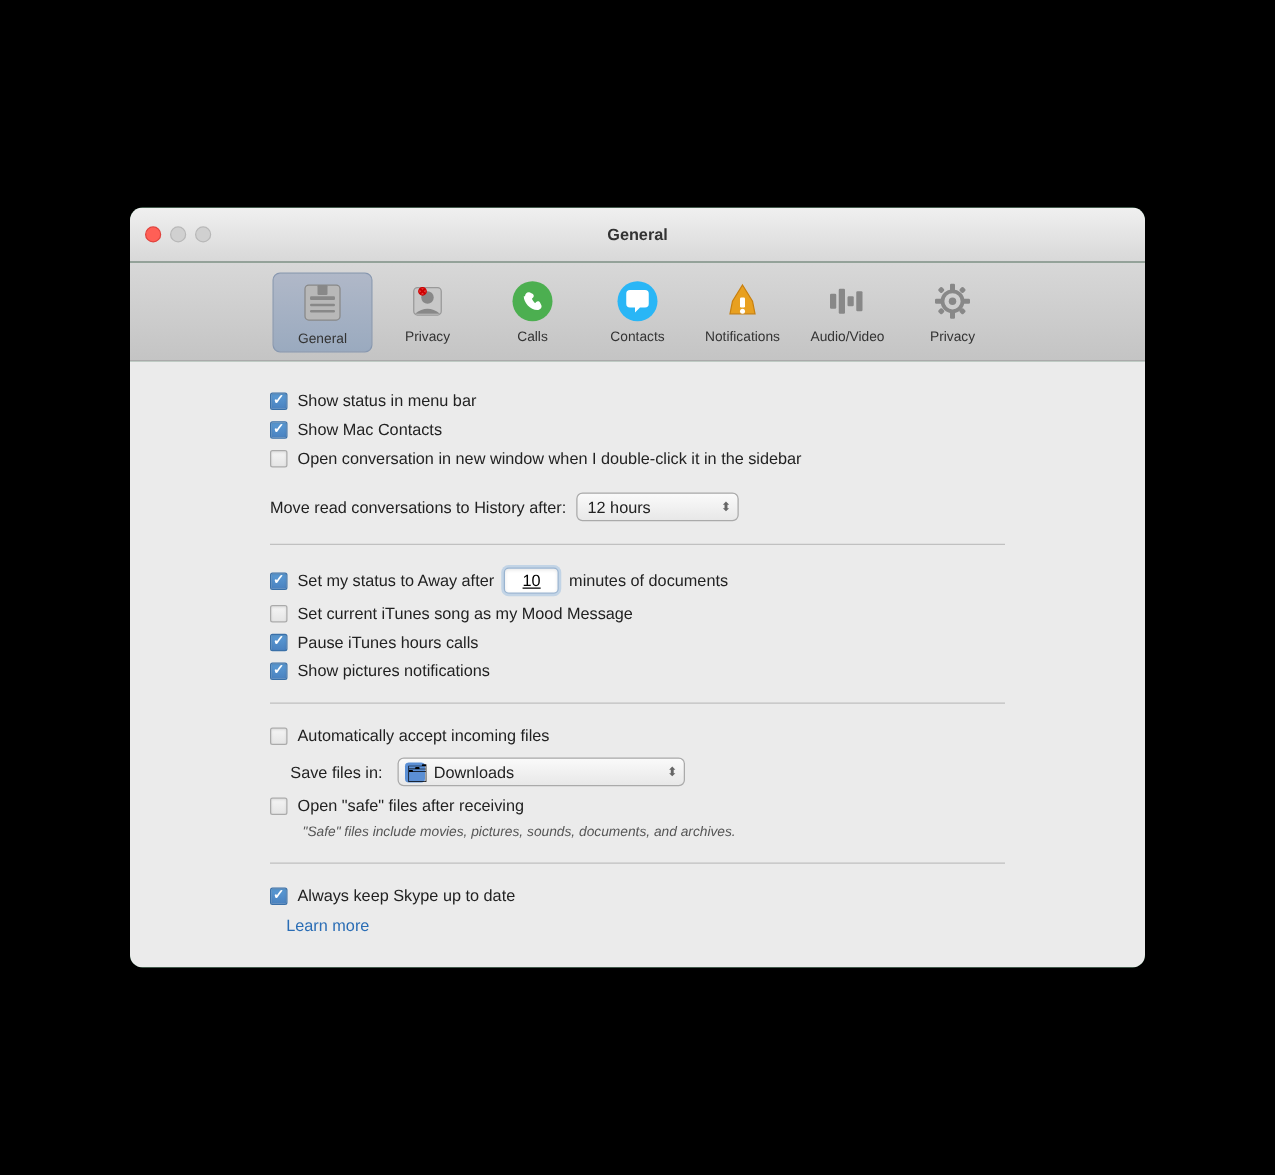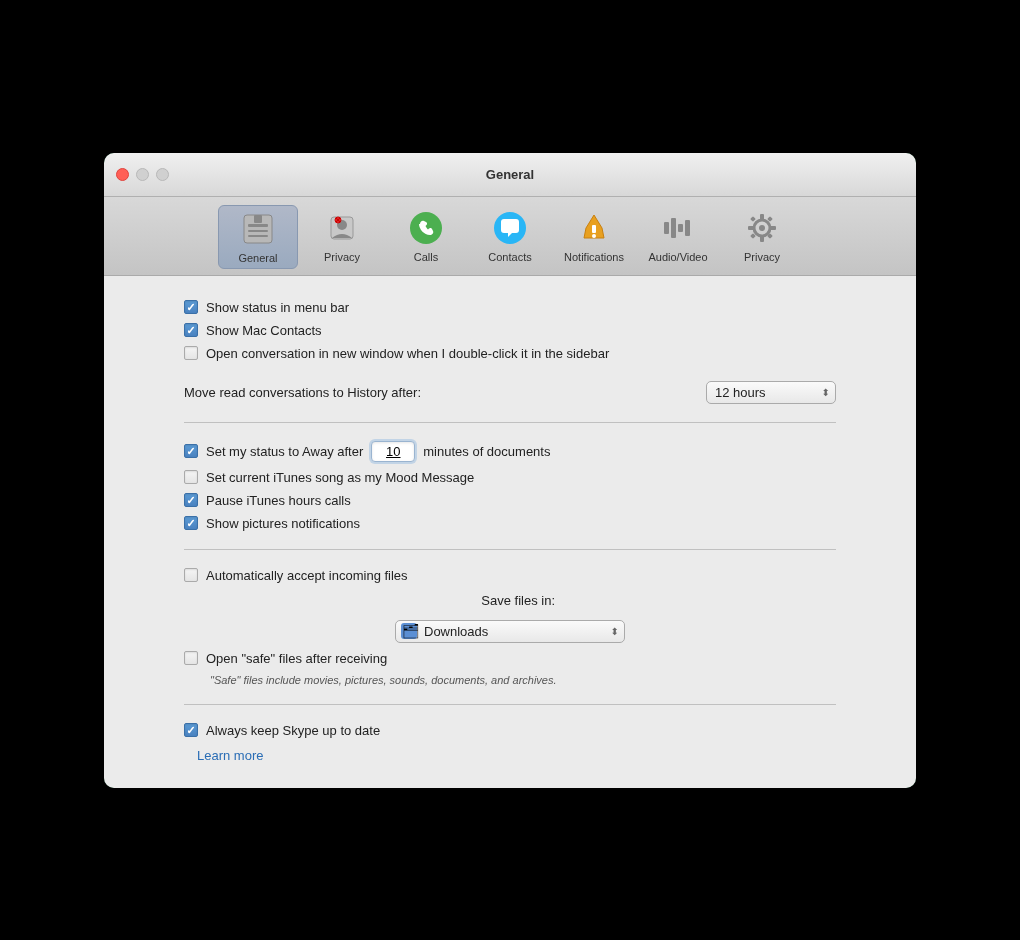--- a/index.html
+++ b/index.html
@@ -78,21 +78,21 @@
       justify-content: center;
       font-size: 26px;
     }
     .toolbar-label {
       font-size: 11px;
       color: #333;
       text-align: center;
     }
     .content {
       background: #ebebeb;
-      padding: 24px 80px;
+      padding: 24px 112px;
     }
     .section {
       margin-bottom: 0;
     }
     .divider {
       border: none;
       border-top: 1px solid #c0c0c0;
       margin: 18px 0;
     }
     .inline-row {
@@ -373,21 +373,21 @@
         <span class="cb-label">Show status in menu bar</span>
       </div>
       <div class="cb-wrapper">
         <div class="cb-box checked"></div>
         <span class="cb-label">Show Mac Contacts</span>
       </div>
       <div class="cb-wrapper">
         <div class="cb-box unchecked"></div>
         <span class="cb-label">Open conversation in new window when I double-click it in the sidebar</span>
       </div>
-      <div class="inline-row" style="margin-top: 20px; margin-left: 0; justify-content: space-between;">
+      <div class="inline-row" style="margin-top: 20px; margin-left: 0;">
         <span class="inline-label">Move read conversations to History after:</span>
         <div class="select-wrapper">
           <select class="select-dropdown">
             <option>1 hour</option>
             <option>4 hours</option>
             <option selected="">12 hours</option>
             <option>1 day</option>
             <option>1 week</option>
             <option>Always</option>
           </select>
@@ -419,21 +419,21 @@
     </div>
 
     <hr class="divider">
 
     <div class="section">
       <div class="cb-wrapper">
         <div class="cb-box unchecked"></div>
         <span class="cb-label">Automatically accept incoming files</span>
       </div>
 
-      <div class="save-files-row" style="margin-top: 10px; flex-direction: column;">
+      <div class="save-files-row" style="margin-top: 10px;">
         <span class="save-files-label">Save files in:</span>
         <div class="downloads-wrapper">
           <span class="folder-icon">🗂</span>
           <select class="downloads-select">
             <option selected="">Downloads</option>
             <option>Desktop</option>
             <option>Documents</option>
             <option>Other...</option>
           </select>
         </div>

